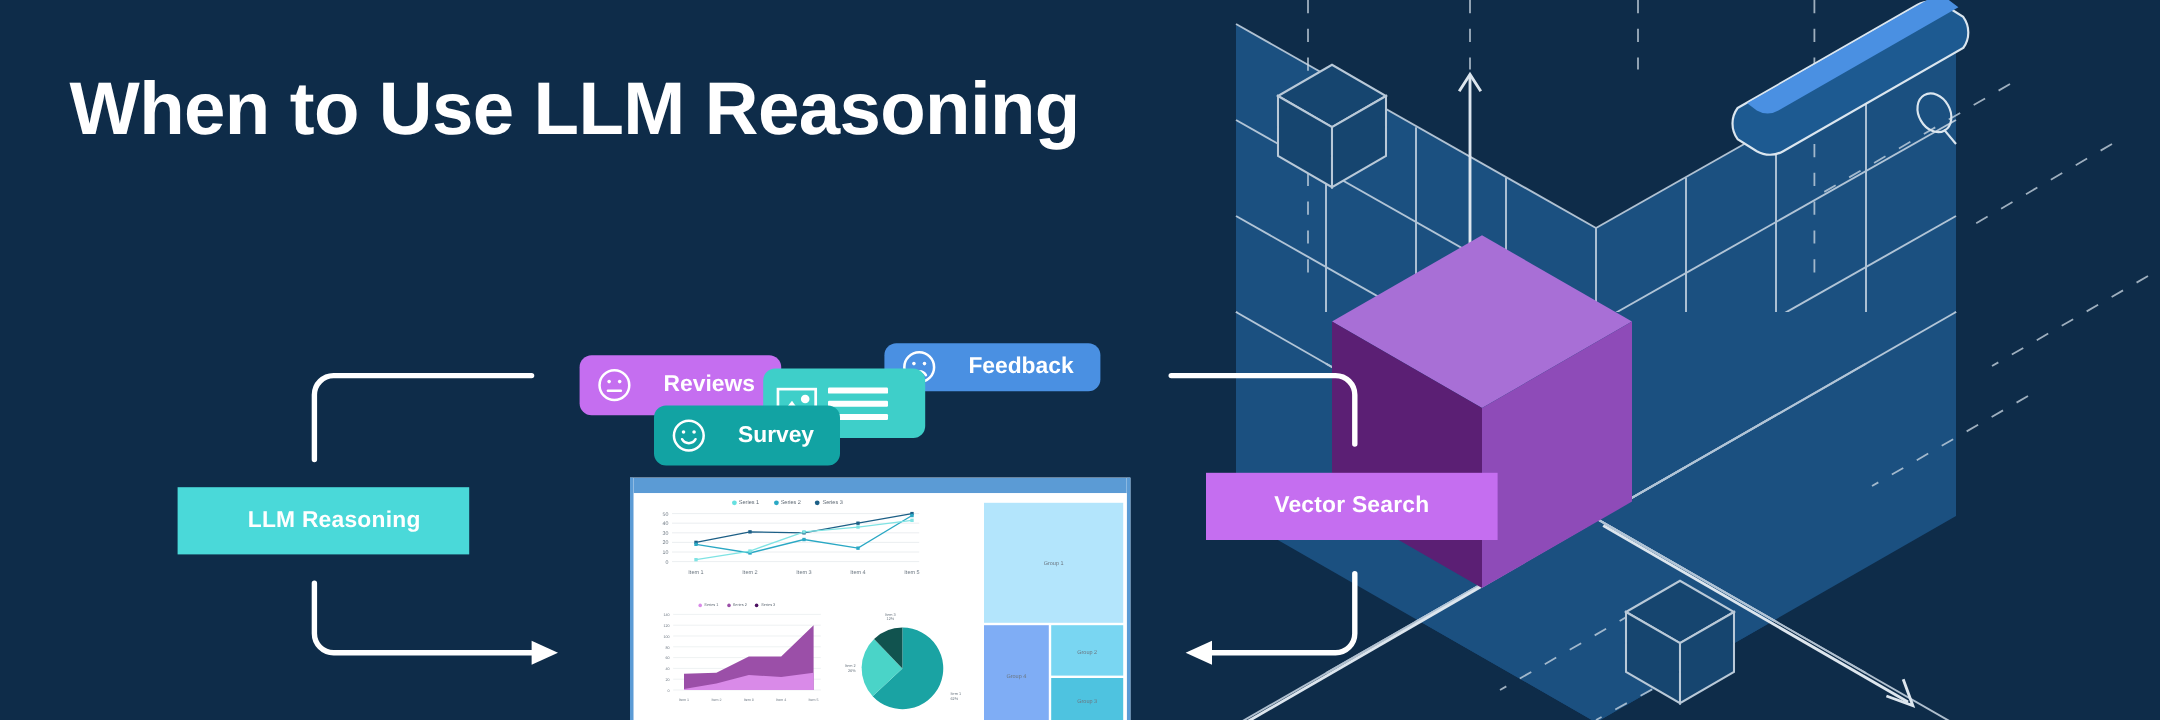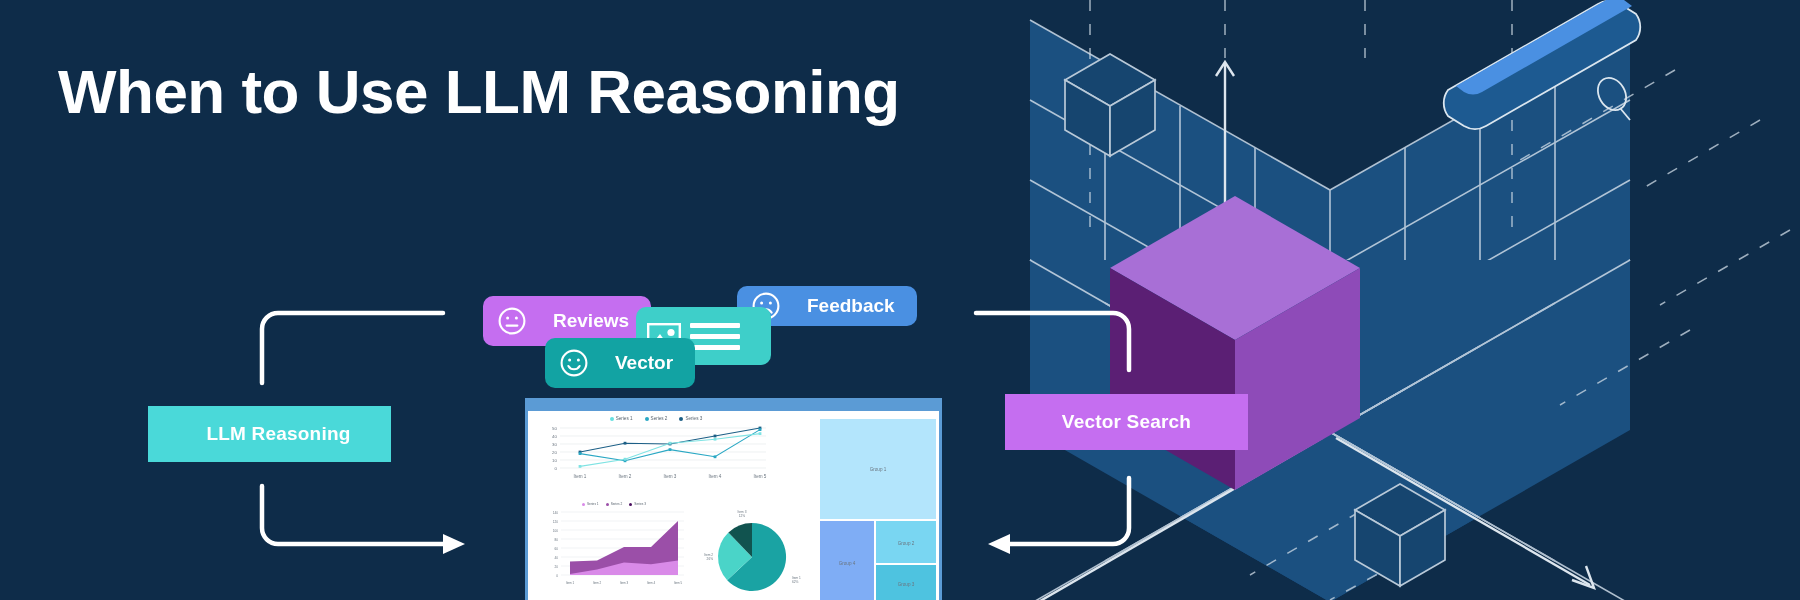--- a/index.html
+++ b/index.html
@@ -343,21 +343,21 @@
     <span>Reviews</span>
   </div>
 
   <div id="pill-survey" class="pill">
     <svg class="face" viewBox="0 0 30 30">
       <circle cx="15" cy="15" r="12.4" fill="none" stroke="#fff" stroke-width="2.1"></circle>
       <circle cx="10.6" cy="12" r="1.5" fill="#fff"></circle>
       <circle cx="19.4" cy="12" r="1.5" fill="#fff"></circle>
       <path d="M9.4,18 a6.4,6.4 0 0 0 11.2,0" fill="none" stroke="#fff" stroke-width="2.1" stroke-linecap="round"></path>
     </svg>
-    <span>Vector</span>
+    <span>Survey</span>
   </div>
 
   <div id="pill-feedback" class="pill">
     <svg class="face" viewBox="0 0 30 30">
       <circle cx="15" cy="15" r="12.4" fill="none" stroke="#fff" stroke-width="2.1"></circle>
       <circle cx="10.6" cy="12" r="1.5" fill="#fff"></circle>
       <circle cx="19.4" cy="12" r="1.5" fill="#fff"></circle>
       <path d="M9.4,21.6 a6.4,6.4 0 0 1 11.2,0" fill="none" stroke="#fff" stroke-width="2.1" stroke-linecap="round"></path>
     </svg>
     <span>Feedback</span>

